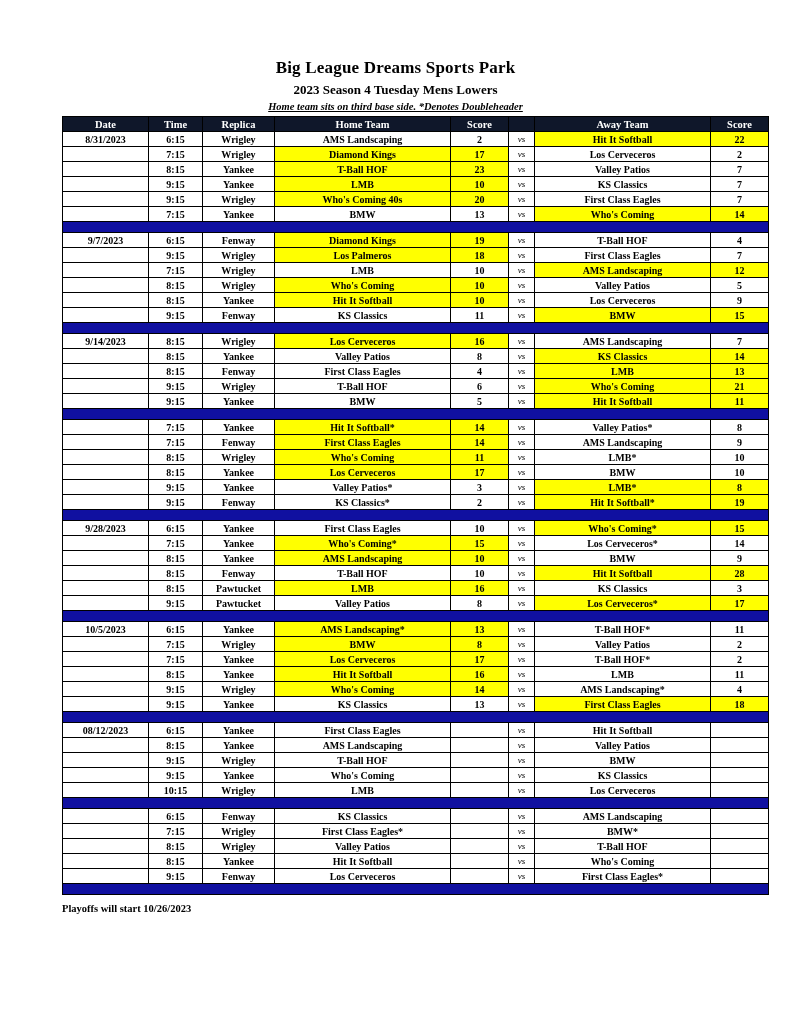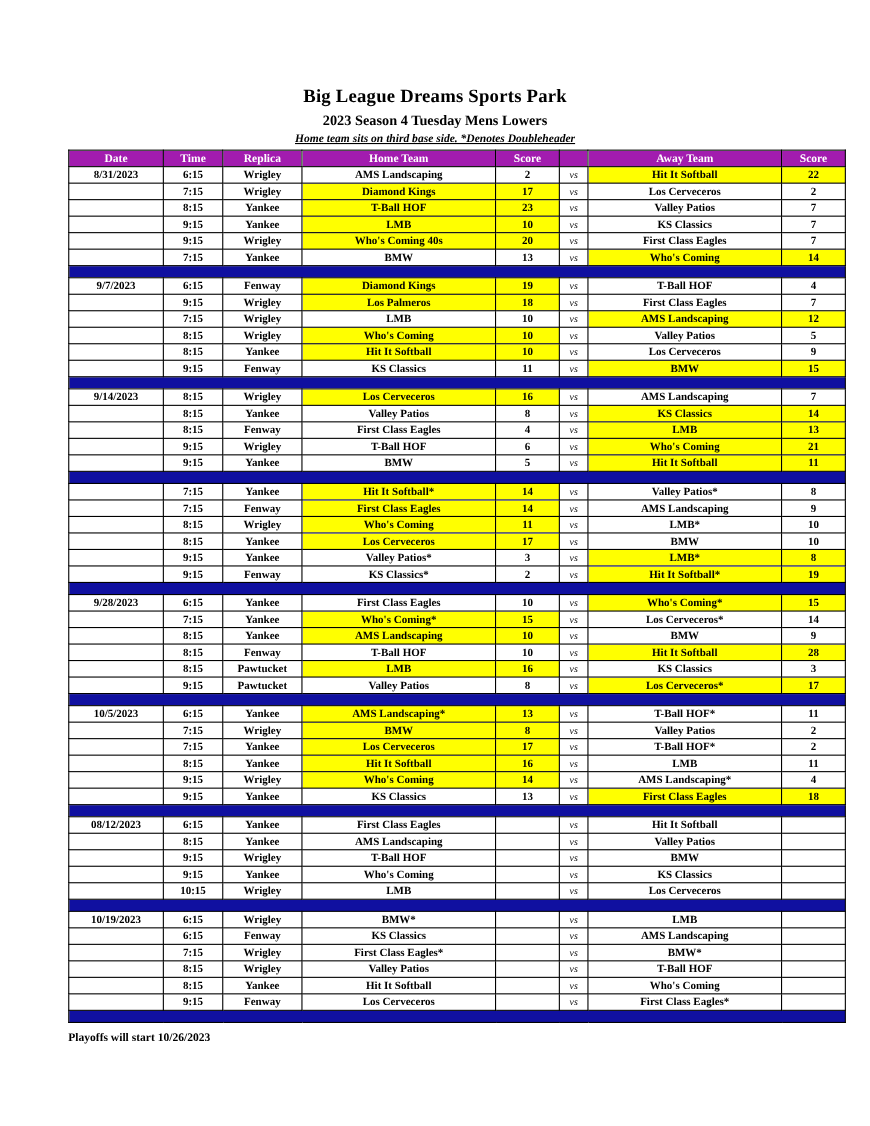--- a/index.html
+++ b/index.html
@@ -12,21 +12,21 @@
     height: 1024px;
     font-family: "Liberation Serif", serif;
     color: #000000;
     overflow: hidden;
   }
   .page {
     position: relative;
     width: 791px;
     height: 1024px;
     box-sizing: border-box;
-    padding: 78px 62px 0 62px;
+    padding: 58px 62px 0 62px;
   }
   .title {
     text-align: center;
     font-weight: bold;
     font-size: 17px;
     letter-spacing: .2px;
     margin: 0 0 4px 0;
   }
   .subtitle {
     text-align: center;
@@ -51,21 +51,21 @@
   table.sched td, table.sched th {
     border: 1px solid #000000;
     height: 14px;
     padding: 0 2px;
     text-align: center;
     vertical-align: middle;
     overflow: hidden;
     white-space: nowrap;
   }
   thead th {
-    background: #a21caf;
+    background: #0f172a;
     color: #ffffff;
     font-weight: bold;
     font-size: 10.5px;
     height: 15px;
   }
   col.c-date  { width: 86px; }
   col.c-time  { width: 54px; }
   col.c-rep   { width: 72px; }
   col.c-home  { width: 176px; }
   col.c-hs    { width: 58px; }
@@ -544,30 +544,20 @@
           <td class="team">LMB</td>
           <td class="score"></td>
           <td class="vs">vs</td>
           <td class="team">Los Cerveceros</td>
           <td class="score"></td>
         </tr>
         <tr class="spacer">
           <td colspan="8"></td>
         </tr>
         <tr>
-          <td class="date">10/19/2023</td>
-          <td class="time">6:15</td>
-          <td class="rep">Wrigley</td>
-          <td class="team">BMW*</td>
-          <td class="score"></td>
-          <td class="vs">vs</td>
-          <td class="team">LMB</td>
-          <td class="score"></td>
-        </tr>
-        <tr>
           <td class="date"></td>
           <td class="time">6:15</td>
           <td class="rep">Fenway</td>
           <td class="team">KS Classics</td>
           <td class="score"></td>
           <td class="vs">vs</td>
           <td class="team">AMS Landscaping</td>
           <td class="score"></td>
         </tr>
         <tr>

